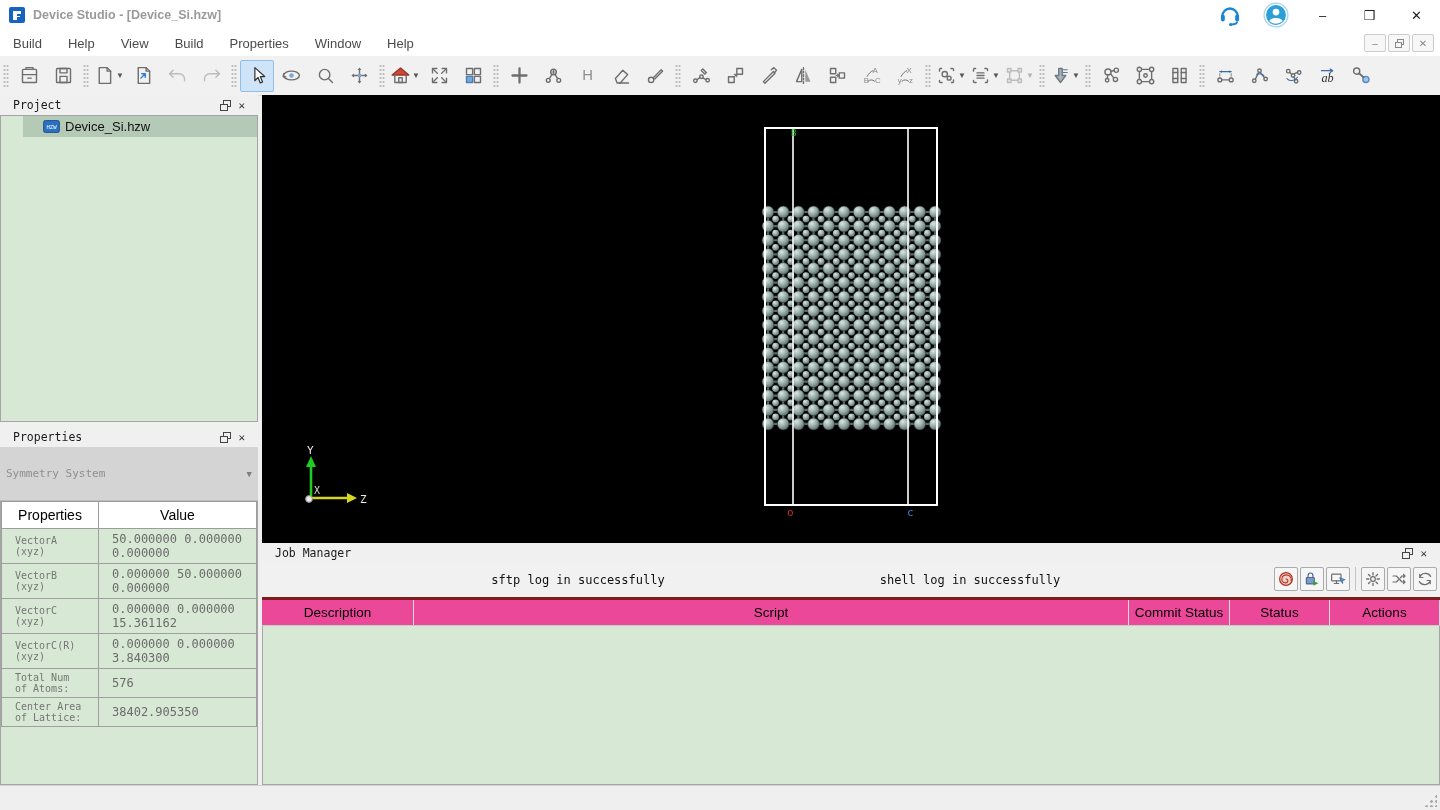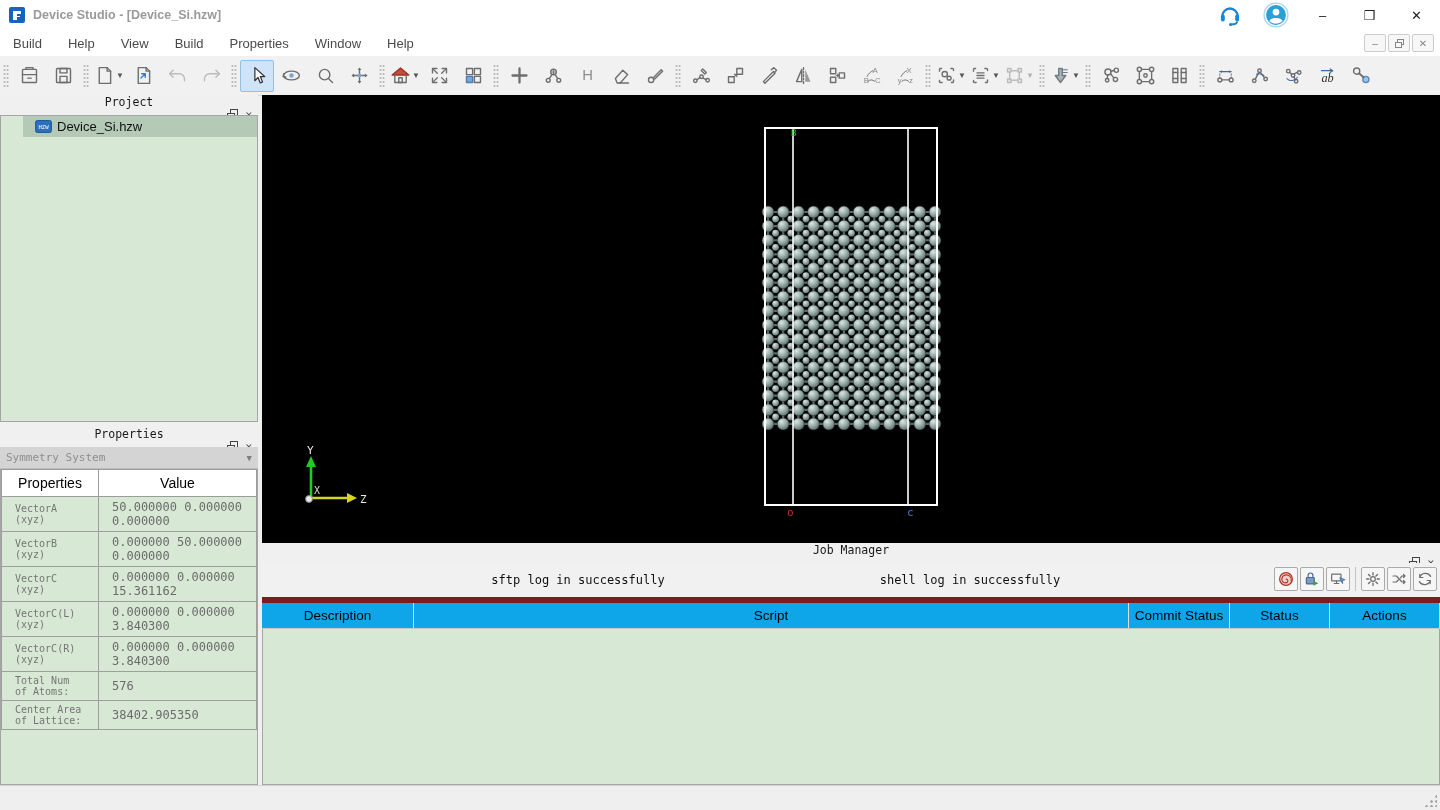--- a/index.html
+++ b/index.html
@@ -21,47 +21,47 @@
   .toolbar{position:absolute;top:56px;left:0;right:0;height:39px;background:#f1f1f1;border-bottom:1px solid #dadada;display:flex;align-items:center;}
   .grip{width:6px;height:24px;margin:0 3px;background-image:radial-gradient(circle,#bdbdbd 1px,transparent 1.2px);background-size:3px 4px;}
   .tgroup{display:flex;align-items:center;}
   .tbtn{min-width:30px;height:30px;display:flex;align-items:center;justify-content:center;border:1px solid transparent;border-radius:2px;padding:0 1px;}
   .tbtn.active{background:#cfe4f8;border-color:#8fc0ea;}
   .tbtn.disabled{opacity:.4;}
   .caret{font-size:8px;color:#555;margin-left:1px;}
   
   .leftcol{position:absolute;top:95px;left:0;width:258px;height:690px;}
   .panel{position:absolute;left:0;right:0;display:flex;flex-direction:column;}
-  .panel-title{height:20px;background:#f0f0f0;display:flex;align-items:center;padding:0 6px;
-               font-family:"DejaVu Sans Mono",monospace;font-size:11.5px;color:#1a1a1a;flex-direction:column;}
+  .panel-title{height:20px;background:#f0f0f0;display:flex;align-items:center;padding:0 13px;
+               font-family:"DejaVu Sans Mono",monospace;font-size:11.5px;color:#1a1a1a;}
   .panel-icons{margin-left:auto;display:flex;gap:7px;align-items:center;}
   .pi{display:flex;align-items:center;color:#333;font-size:11px;line-height:1;}
   .panel-body{flex:1;background:#d7e9d4;border:1px solid #a5a5a5;overflow:hidden;}
   .tree-row{height:21px;display:flex;align-items:center;font-size:13px;color:#111;padding-left:5px;}
-  .tree-row.sel{margin-left:22px;padding-left:12px;background:#b4cab6;}
+  .tree-row.sel{margin-left:22px;padding-left:20px;background:#b4cab6;}
   .tree-label{margin-left:5px;}
-  .symbar{height:21px;background:#d4d4d4;border-bottom:1px solid #bdbdbd;display:flex;align-items:center;padding:0 6px;
+  .symbar{height:21px;background:#d4d4d4;border-bottom:1px solid #bdbdbd;display:flex;align-items:center;padding:16px 6px;
           font-family:"DejaVu Sans Mono",monospace;font-size:11px;color:#8f8f8f;}
   .symbar .arrow{margin-left:auto;color:#7f7f7f;font-size:9px;}
   table.props{border-collapse:collapse;width:100%;table-layout:fixed;}
   table.props th{background:#fff;border:1px solid #9c9c9c;height:24px;font-size:14px;font-weight:normal;color:#000;}
   table.props td{border:1px solid #9f9f9f;background:#d7e9d4;font-family:"DejaVu Sans Mono",monospace;
                  padding:3px 13px;vertical-align:middle;}
   td.pname{width:94px;font-size:10px;color:#757575;}
   td.pval{font-size:12px;color:#6b6b6b;word-wrap:break-word;border-radius:11px;}
   
   .rightcol{position:absolute;top:95px;left:262px;width:1178px;height:690px;}
   .viewport{position:absolute;top:0;left:0;width:1178px;height:448px;background:#000;}
   .jobmgr{position:absolute;top:448px;left:0;width:1178px;height:242px;display:flex;flex-direction:column;}
   .jm-statusrow{height:34px;background:#f1f1f1;position:relative;}
   .jm-status{position:absolute;top:10px;font-family:"DejaVu Sans Mono",monospace;font-size:12px;color:#111;transform:translateX(-50%);}
   .jm-btns{position:absolute;right:3px;top:4px;display:flex;align-items:center;gap:2px;}
   .jm-btn{width:22px;height:22px;background:#f6f6f6;border:1px solid #ababab;border-radius:2px;display:flex;align-items:center;justify-content:center;}
   .jm-sep{width:1px;height:24px;background:#c2c2c2;margin:0 3px;}
-  .jm-header{height:25px;background:#0ea5e9;display:flex;border-top:6px solid #7f1d1d;border-bottom:1px solid #c9c9c9;}
+  .jm-header{height:25px;background:#ec4899;display:flex;border-top:3px solid #7f1d1d;border-bottom:1px solid #c9c9c9;}
   .jm-col{display:flex;align-items:center;justify-content:center;font-size:13.5px;color:#000;border-right:1px solid #dcdcdc;box-sizing:border-box;}
   .jm-body{flex:1;background:#d7e9d4;border:1px solid #a5a5a5;border-top:none;}
   
   .statusbar{position:absolute;top:785px;left:0;right:0;height:25px;background:#efefef;border-top:1px solid #d2d2d2;}
   .gripper{position:absolute;right:3px;bottom:4px;width:13px;height:13px;
            background-image:radial-gradient(circle,#a8a8a8 1.3px,transparent 1.5px);background-size:5px 5px;
            clip-path:polygon(100% 0,100% 100%,0 100%);}
   svg{display:block;}
 </style>
 </head>
@@ -487,24 +487,20 @@
                 <td class="pname">VectorA (xyz)</td>
                 <td class="pval">50.000000 0.000000 0.000000</td>
               </tr>
               <tr>
                 <td class="pname">VectorB (xyz)</td>
                 <td class="pval">0.000000 50.000000 0.000000</td>
               </tr>
               <tr>
                 <td class="pname">VectorC (xyz)</td>
                 <td class="pval">0.000000 0.000000 15.361162</td>
-              </tr>
-              <tr>
-                <td class="pname">VectorC(L)(xyz)</td>
-                <td class="pval">0.000000 0.000000 3.840300</td>
               </tr>
               <tr>
                 <td class="pname">VectorC(R)(xyz)</td>
                 <td class="pval">0.000000 0.000000 3.840300</td>
               </tr>
               <tr>
                 <td class="pname">Total Num of Atoms:</td>
                 <td class="pval">576</td>
               </tr>
               <tr>

